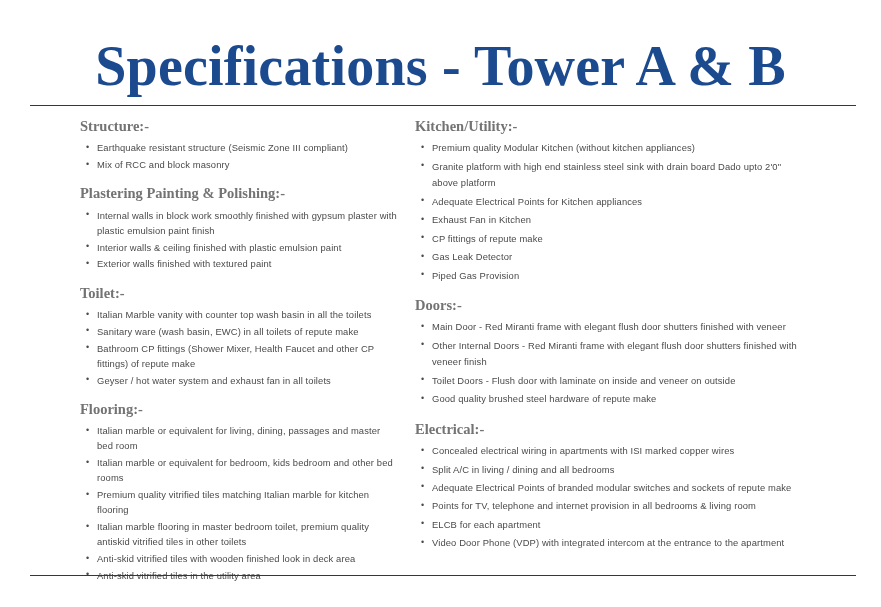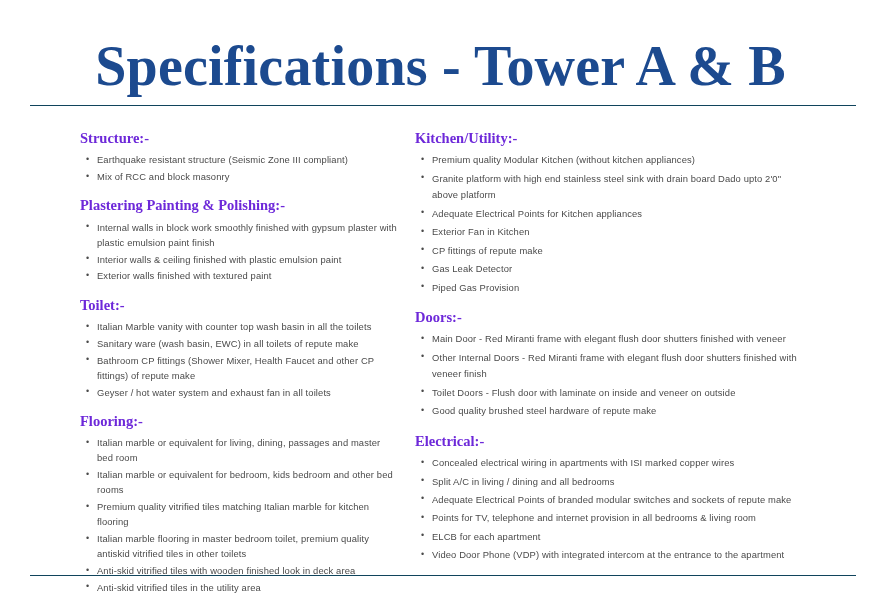--- a/index.html
+++ b/index.html
@@ -74,22 +74,22 @@
     padding-right: 10px;
   }
 
   .section { margin-bottom: 13px; }
   .section:last-child { margin-bottom: 0; }
 
   .section-heading {
     font-family: "Liberation Serif", serif;
     font-weight: bold;
     font-size: 14.5px;
-    color: #6d28d9;
-    margin: 12px 0 5px 0;
+    color: #737373;
+    margin: 0 0 5px 0;
     line-height: 1.2;
   }
 
   ul.bullets {
     list-style: none;
     margin: 4px;
     padding: 0;
   }
   ul.bullets > li {
     position: relative;
@@ -166,21 +166,21 @@
           </ul>
         </div>
       </div>
     <div class="col col-right">
         <div class="section">
           <div class="section-heading">Kitchen/Utility:-</div>
           <ul class="bullets">
             <li>Premium quality Modular Kitchen (without kitchen appliances)</li>
             <li>Granite platform with high end stainless steel sink with drain board Dado upto 2'0" above platform</li>
             <li>Adequate Electrical Points for Kitchen appliances</li>
-            <li>Exterior Fan in Kitchen</li>
+            <li>Exhaust Fan in Kitchen</li>
             <li>CP fittings of repute make</li>
             <li>Gas Leak Detector</li>
             <li>Piped Gas Provision</li>
           </ul>
         </div>
         <div class="section">
           <div class="section-heading">Doors:-</div>
           <ul class="bullets">
             <li>Main Door - Red Miranti frame with elegant flush door shutters finished with veneer</li>
             <li>Other Internal Doors - Red Miranti frame with elegant flush door shutters finished with veneer finish</li>

